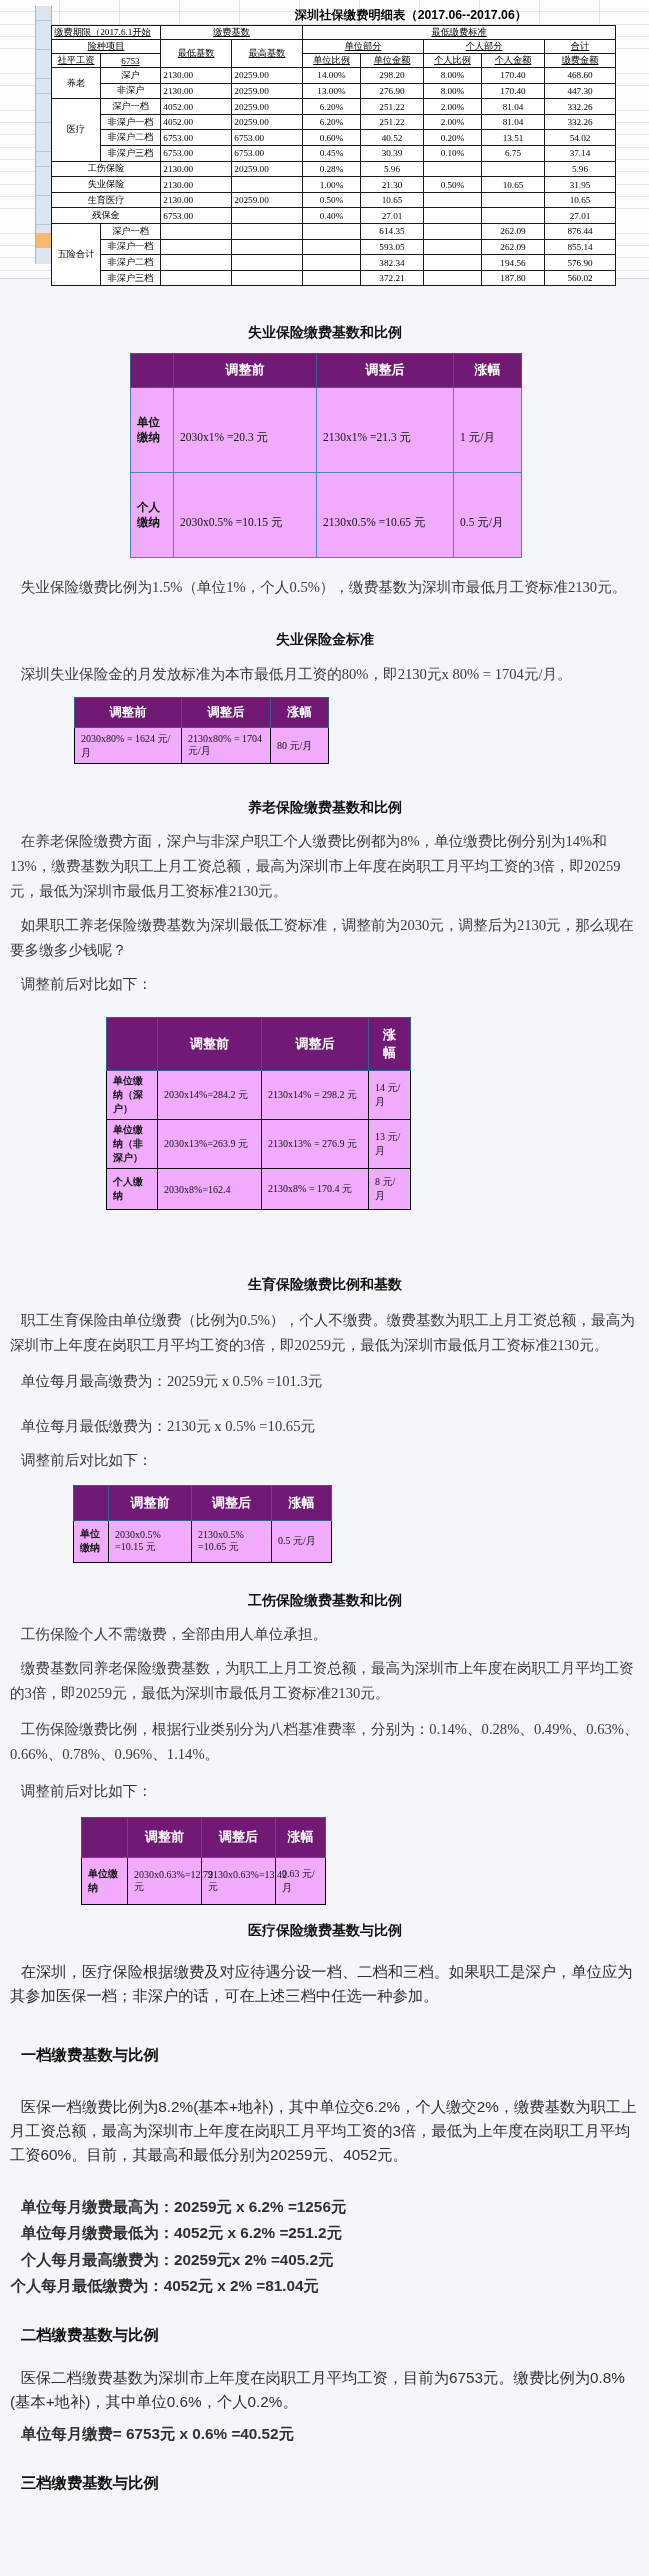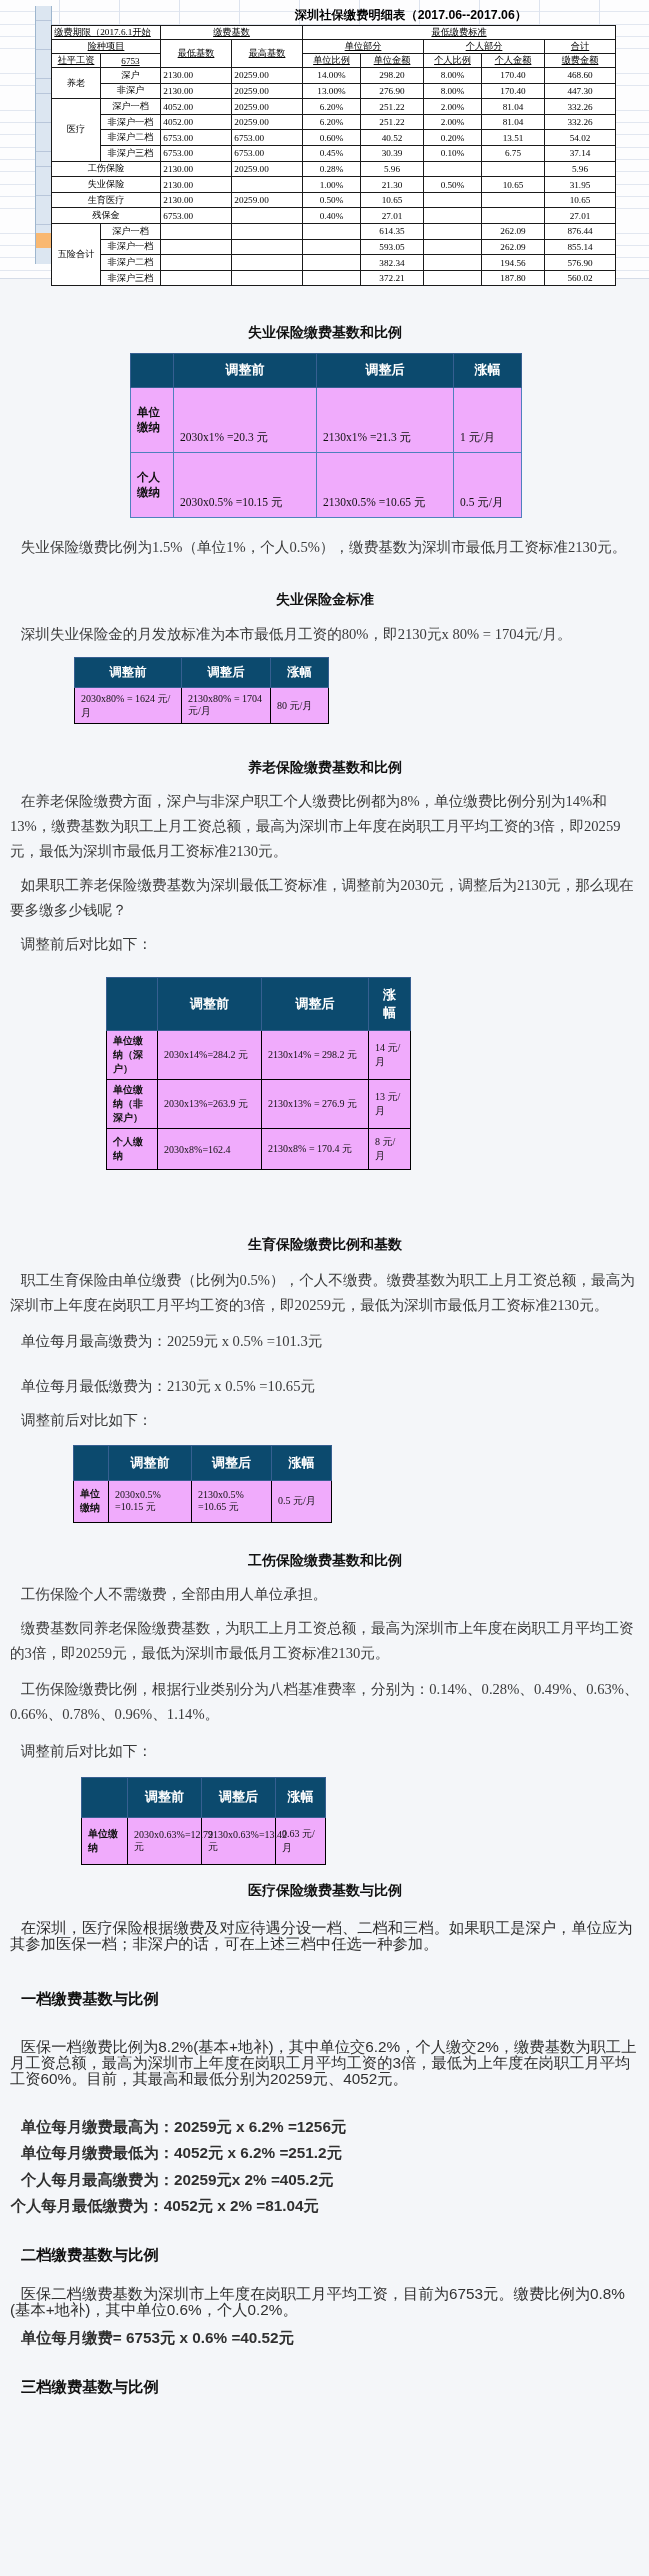--- a/index.html
+++ b/index.html
@@ -27,42 +27,42 @@
   table.xl tr.thick td{border-top-width:1.5px;}
 
   
   .doc{padding:0 0 84px 0;}
   .sec-title{font-size:14px;font-weight:bold;color:#111;text-align:center;margin:0;}
   .doc p{font-family:"Liberation Serif",serif;font-size:14.6px;line-height:25px;color:#3a3a3a;
     margin:0 10.7px 0 10px;text-indent:10.7px;}
   .doc p.fline{text-indent:0;margin-left:21px;}
 
   table.btable{border-collapse:collapse;background:#fff;table-layout:fixed;}
-  table.btable th{background:#0c4a6e;color:#fff;font-weight:bold;font-size:13px;
+  table.btable th{background:#701a75;color:#fff;font-weight:bold;font-size:13px;
     border:0.8px solid #365f91;padding:7.7px 7.7px;text-align:center;}
   table.btable td{border:0.8px solid #000;background:#f0abfc;font-family:"Liberation Serif",serif;
     font-size:10.7px;color:#111;padding:3.1px 6.1px;text-align:left;vertical-align:middle;}
   table.btable td.lbl{font-family:"Liberation Sans",sans-serif;font-weight:bold;text-align:left;}
 
   table.t1{margin:10.7px 0 0 130px;width:390px;}
-  table.t1 td{height:54px;vertical-align:bottom;padding-bottom:7px;border-color:#4f81bd;font-size:11.5px;}
+  table.t1 td{height:54px;vertical-align:bottom;padding-bottom:27px;border-color:#4f81bd;font-size:11.5px;}
   table.t1 td.lbl{vertical-align:middle;padding-bottom:3.1px;}
   table.t2{margin:10.7px 0 0 74px;width:253px;}
   table.t2 th{padding:6.1px 4.6px;font-size:12.3px;}
   table.t2 td{height:23px;font-size:10px;}
   table.t3{margin:20px 0 0 106px;width:305px;}
   table.t3 td{height:34px;font-size:10px;}
   table.t4{margin:12.3px 0 0 73px;width:257px;}
   table.t4 td{height:35px;font-size:10px;}
   table.t5{margin:12.3px 0 0 81px;width:243px;}
   table.t5 th{padding:10.7px 7.7px;}
   table.t5 td{height:40px;font-size:10px;}
 
   
-  .med p{font-family:"Liberation Sans",sans-serif;font-size:15.3px;line-height:16px;color:#303030;}
+  .med p{font-family:"Liberation Sans",sans-serif;font-size:15.3px;line-height:24px;color:#303030;}
   .med p.fline{font-weight:bold;line-height:17px;}
   .sub-title{font-family:"Liberation Sans",sans-serif;font-size:15.3px;font-weight:bold;color:#111;
     margin:0 0 0 21px;}
 </style>
 </head>
 <body>
 
 <div class="page">
 
   <div class="sheet">

